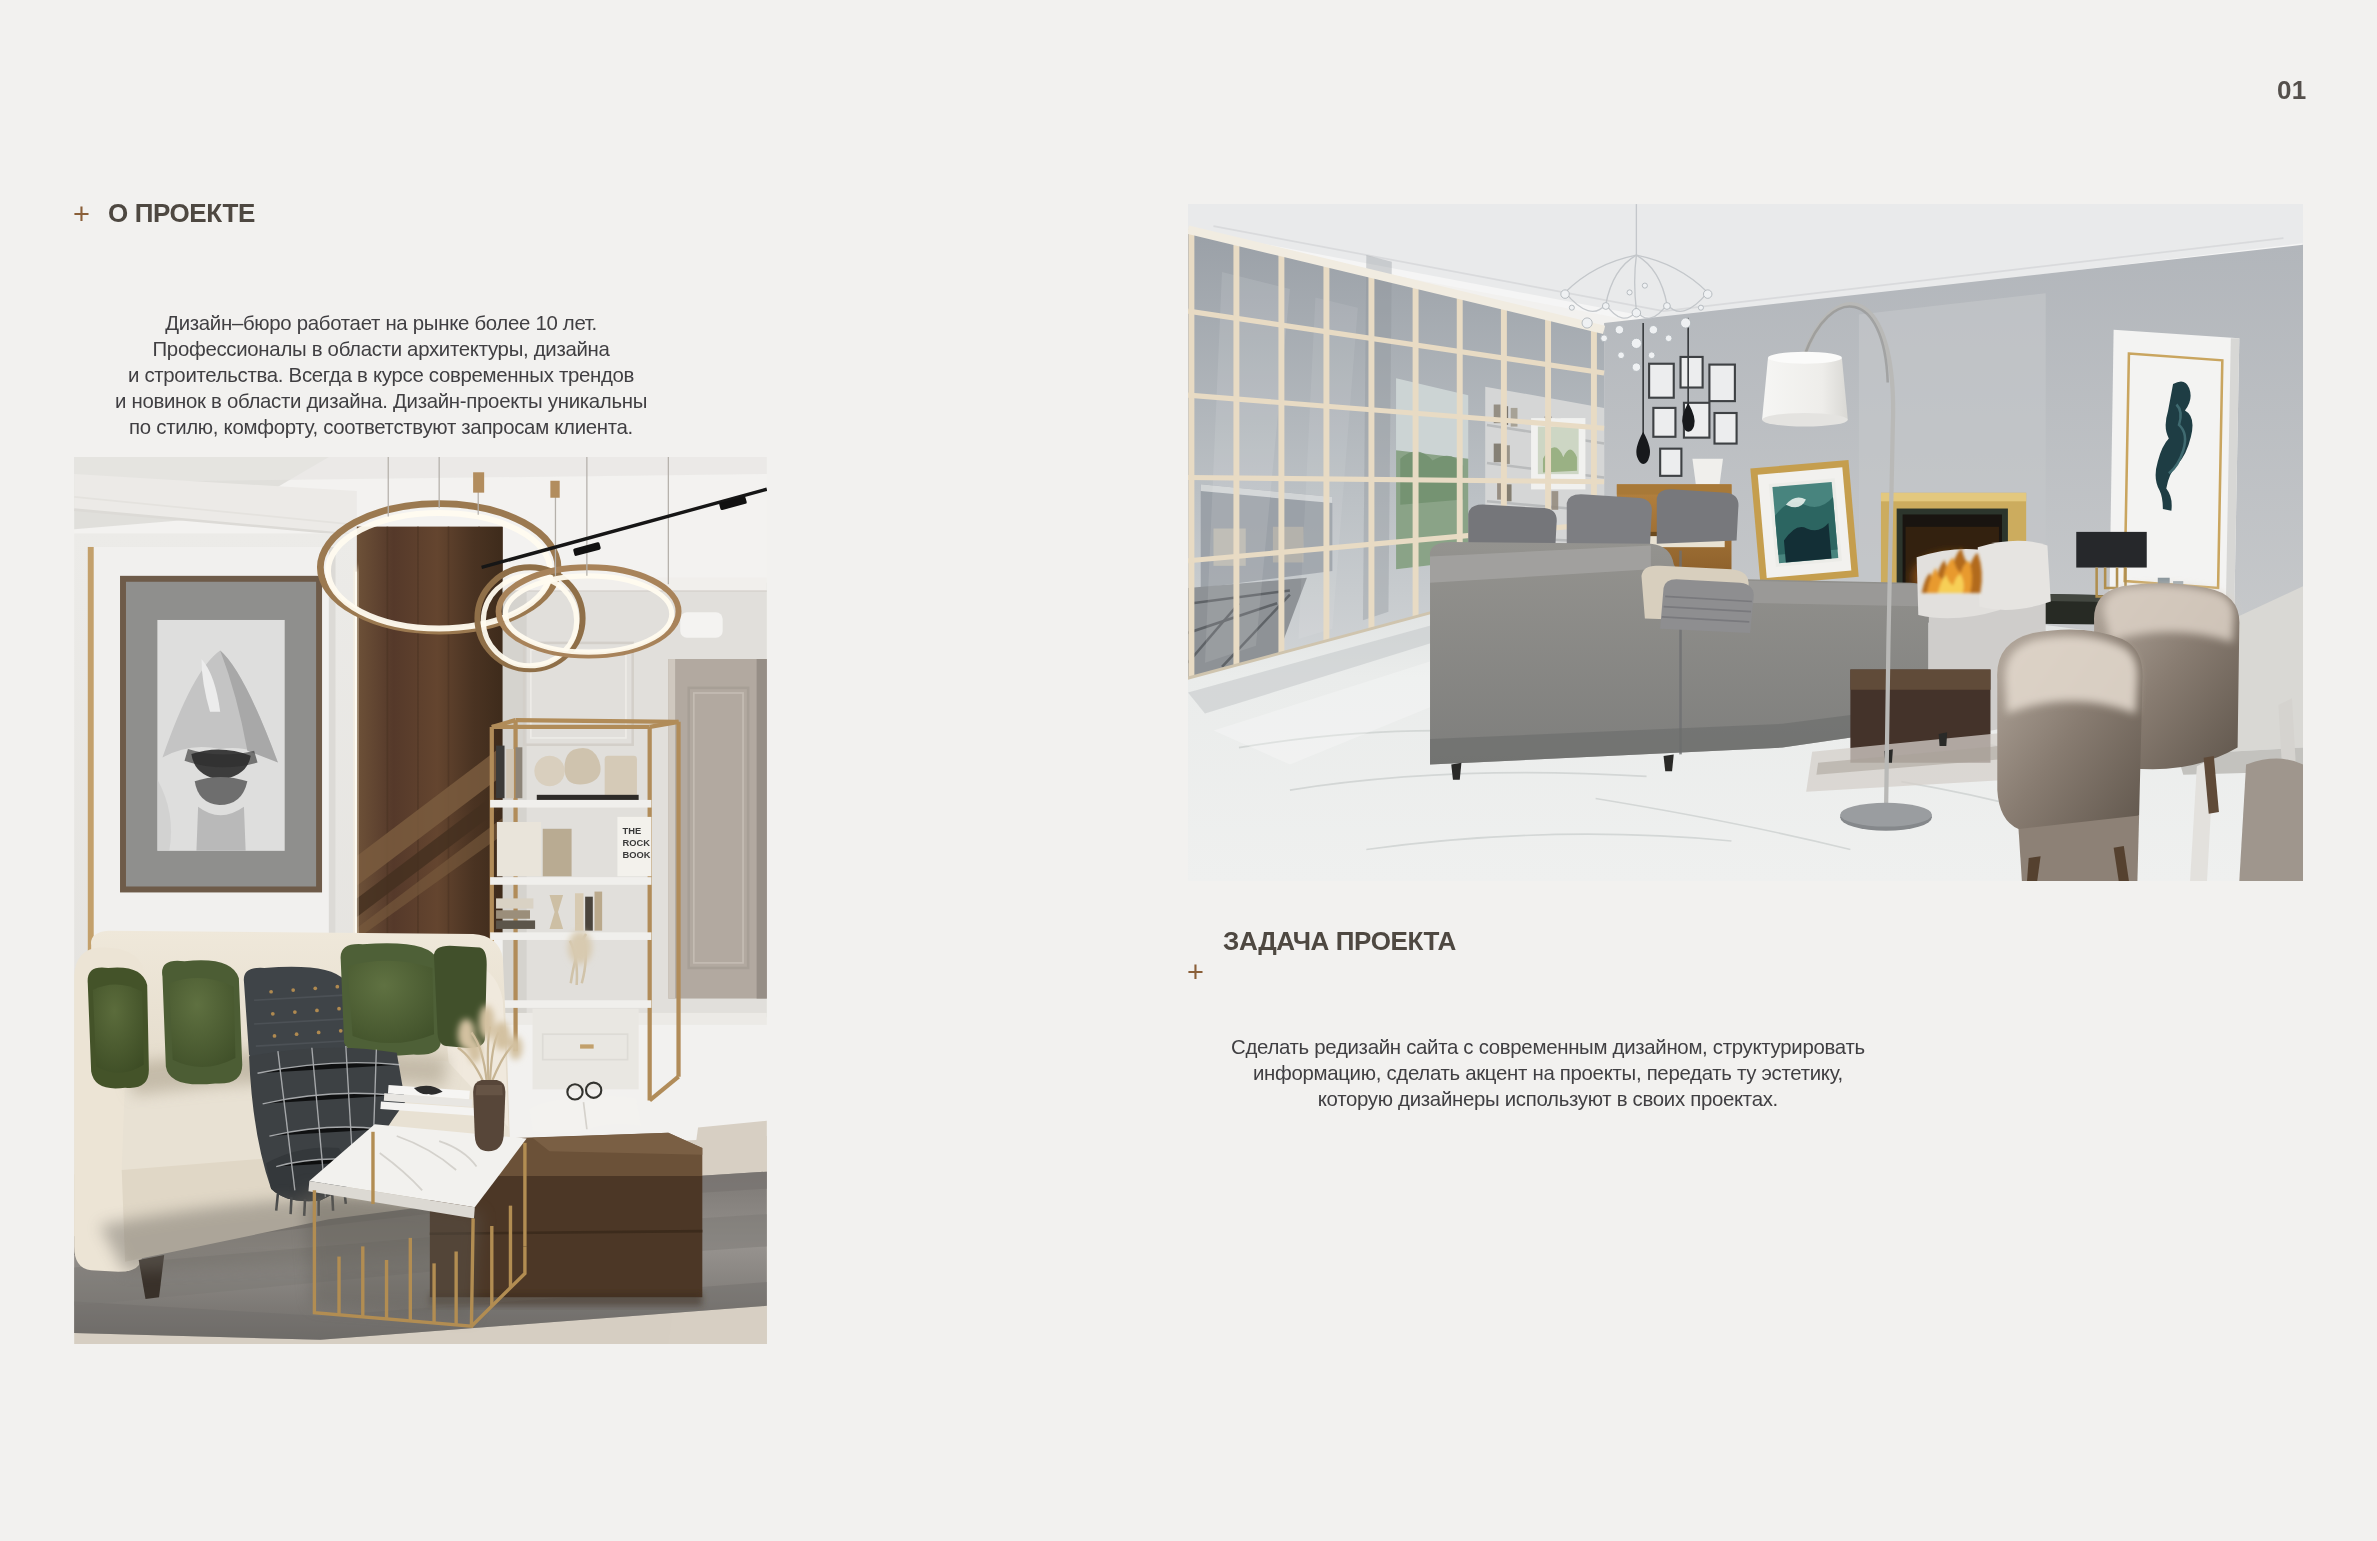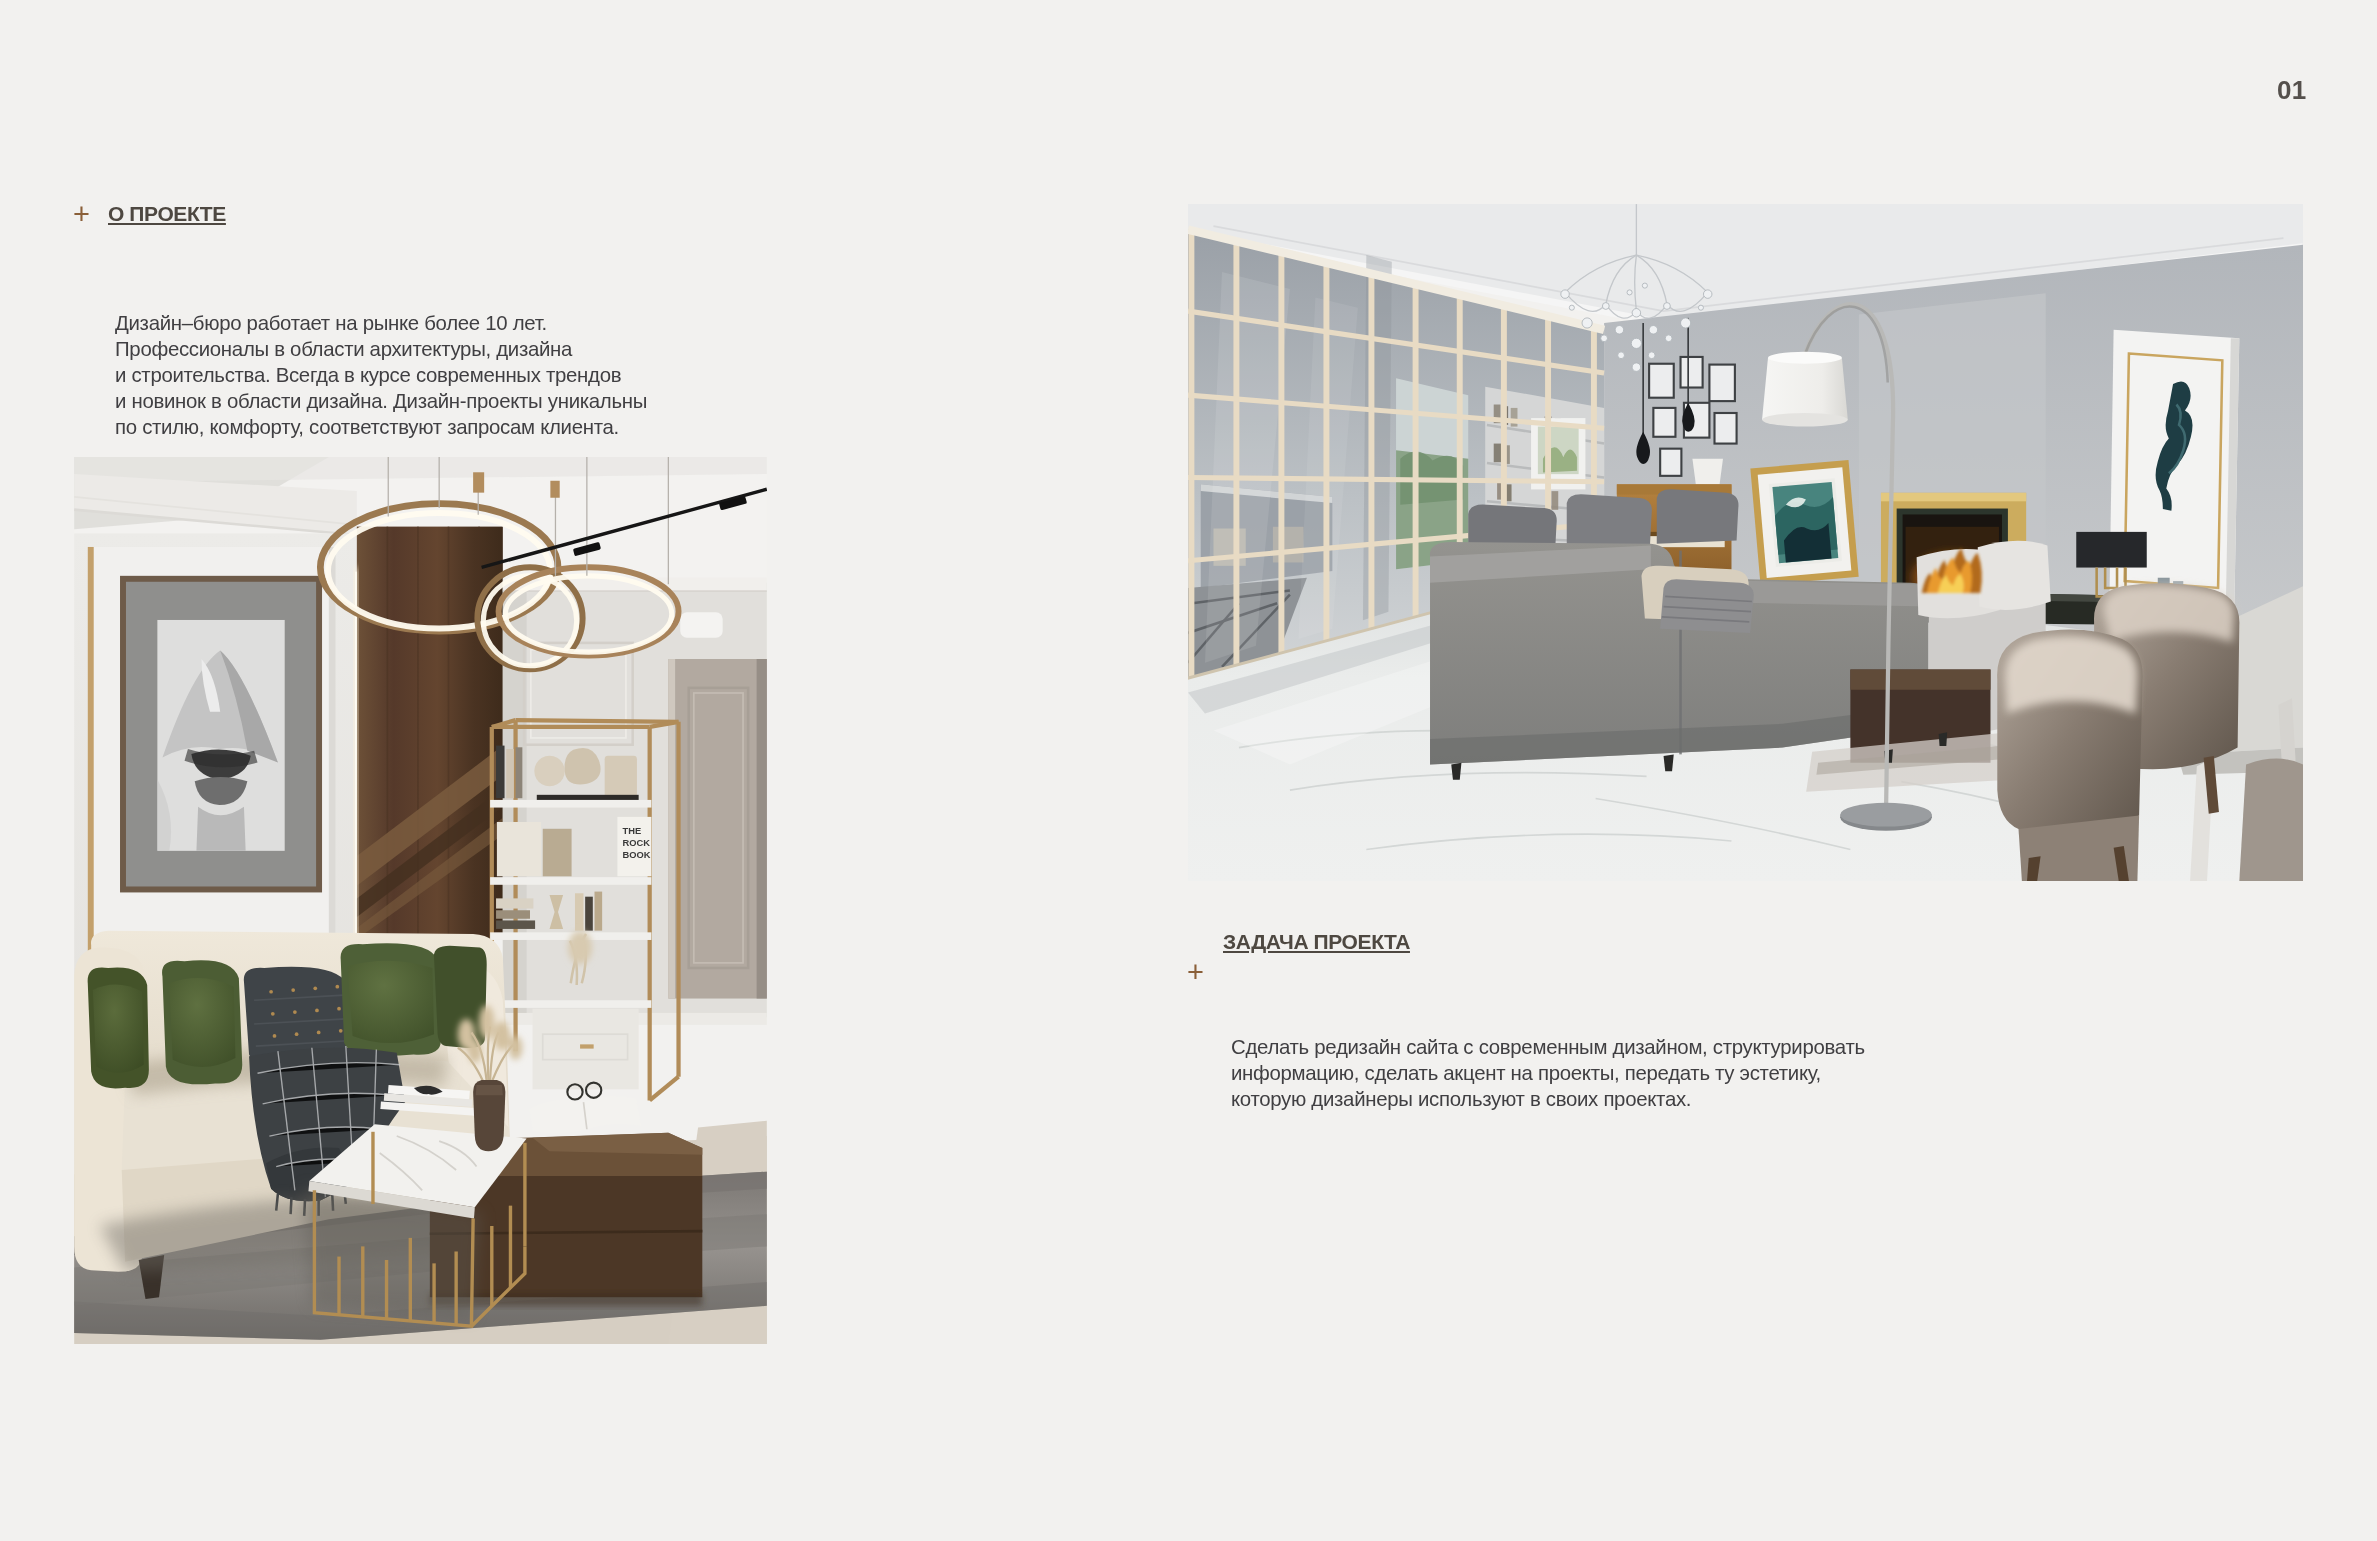--- a/index.html
+++ b/index.html
@@ -1,19 +1,19 @@
 <!DOCTYPE html>
 <html style="font-size:13.6px"><head>
 <meta charset="utf-8">
 <style>
   html,body{margin:0;padding:0;}
   body{width:2377px;height:1541px;background:#f2f1ef;font-family:"Liberation Sans",sans-serif;position:relative;overflow:hidden;}
-  .abs{position:absolute;}
+  .abs{position:absolute;text-align:center;}
   .plus{color:#8a5f38;font-weight:400;font-size:29px;line-height:29px;}
-  .h{color:#4e4841;font-weight:bold;font-size:21px;letter-spacing:-0.4px;line-height:27px;text-decoration:underline;}
+  .h{color:#4e4841;font-weight:bold;font-size:26px;letter-spacing:-0.4px;line-height:27px;}
   .p{color:#403f42;font-size:20.4px;line-height:26px;letter-spacing:-0.3px;}
   .pagenum{color:#55504c;font-weight:bold;font-size:26px;letter-spacing:0.4px;}
 </style>
 </head>
 <body>
 
 <div class="abs pagenum" style="left:2277px;top:75px;">01</div>
 
 <div class="abs plus" style="left:73px;top:200px;">+</div>
 

